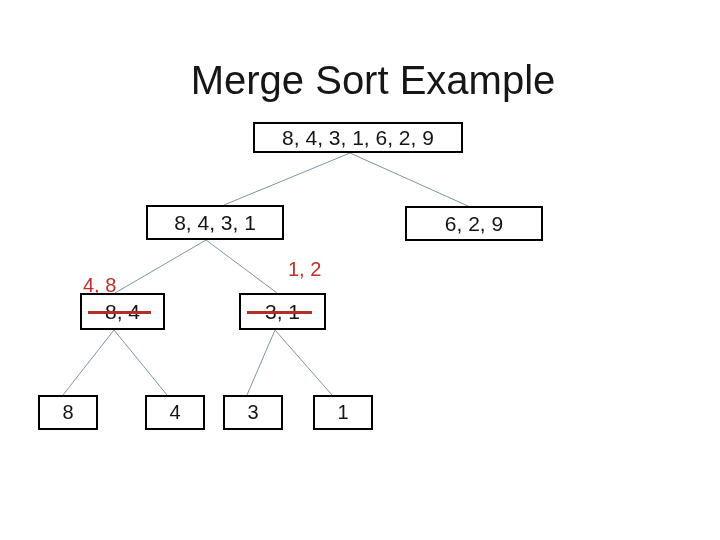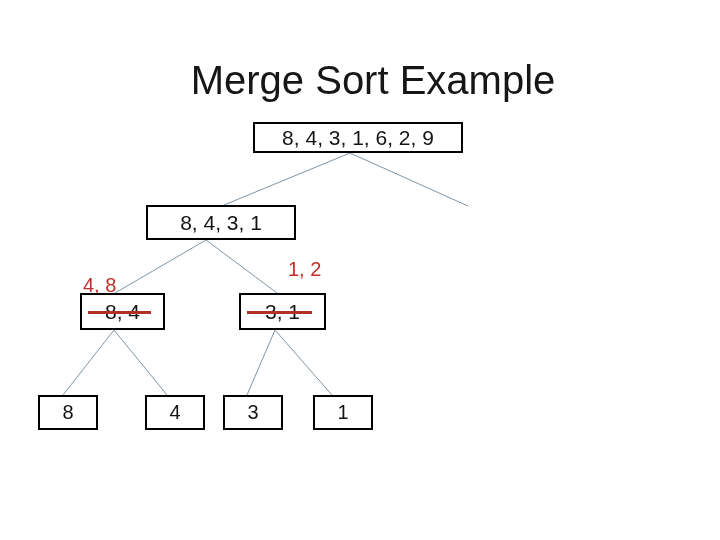--- a/index.html
+++ b/index.html
@@ -41,21 +41,21 @@
     border: 2px solid #000000;
     background: #ffffff;
     display: flex;
     align-items: center;
     justify-content: center;
     font-size: 21px;
     color: #141414;
     margin-left: 8px;
   }
   .node-root   { left: 245px; top: 122px; width: 210px; height: 31px; }
-  .node-l2-left  { left: 138px; top: 205px; width: 150px; height: 35px; }
+  .node-l2-left  { left: 138px; top: 205px; width: 138px; height: 35px; }
   .node-l2-right { left: 397px; top: 206px; width: 138px; height: 35px; }
   .node-crossed-left  { left: 72px;  top: 293px; width: 85px; height: 37px; }
   .node-crossed-right { left: 231px; top: 293px; width: 87px; height: 37px; }
   .node-leaf { top: 395px; width: 60px; height: 35px; font-size: 20px; }
   .node-leaf-0 { left: 30px; }
   .node-leaf-1 { left: 137px; }
   .node-leaf-2 { left: 215px; }
   .node-leaf-3 { left: 305px; }
   .strike {
     position: absolute;
@@ -91,20 +91,21 @@
     <line x1="114" y1="330" x2="63" y2="395" stroke="#7f96a6" stroke-width="1"></line>
     <line x1="114" y1="330" x2="167" y2="395" stroke="#7f96a6" stroke-width="1"></line>
     <line x1="275" y1="330" x2="247" y2="395" stroke="#7f96a6" stroke-width="1"></line>
     <line x1="275" y1="330" x2="332" y2="395" stroke="#7f96a6" stroke-width="1"></line>
   </svg>
 
   <div class="node node-root">8, 4, 3, 1, 6, 2, 9</div>
 
   <div class="node node-l2-left">8, 4, 3, 1</div>
 
+  <div class="node node-l2-right">6, 2, 9</div>
 
   <div class="merge-label merge-label-left">4, 8</div>
 
   <div class="merge-label merge-label-right">1, 2</div>
 
   <div class="node node-crossed-left">
     <span>8, 4</span>
     <span class="strike"></span>
   </div>
 

